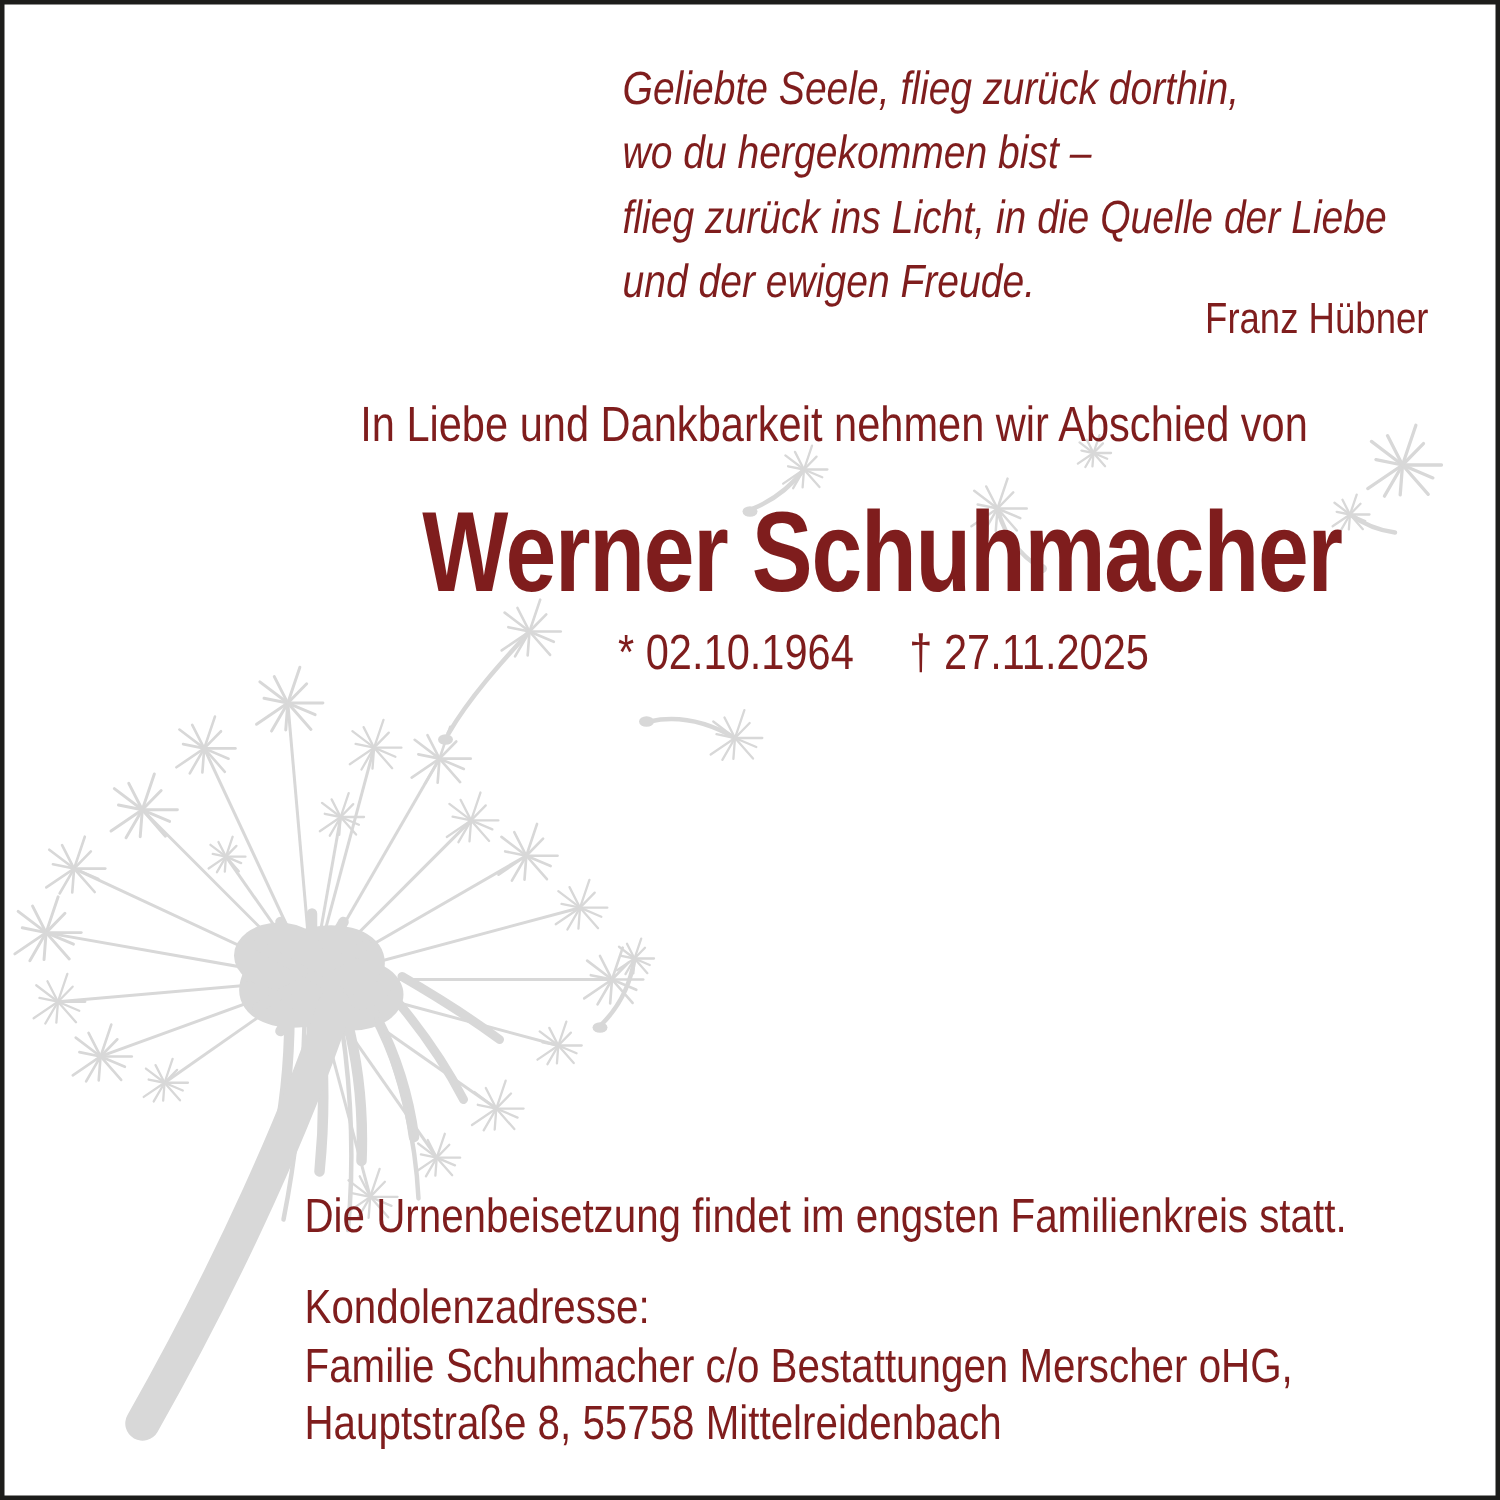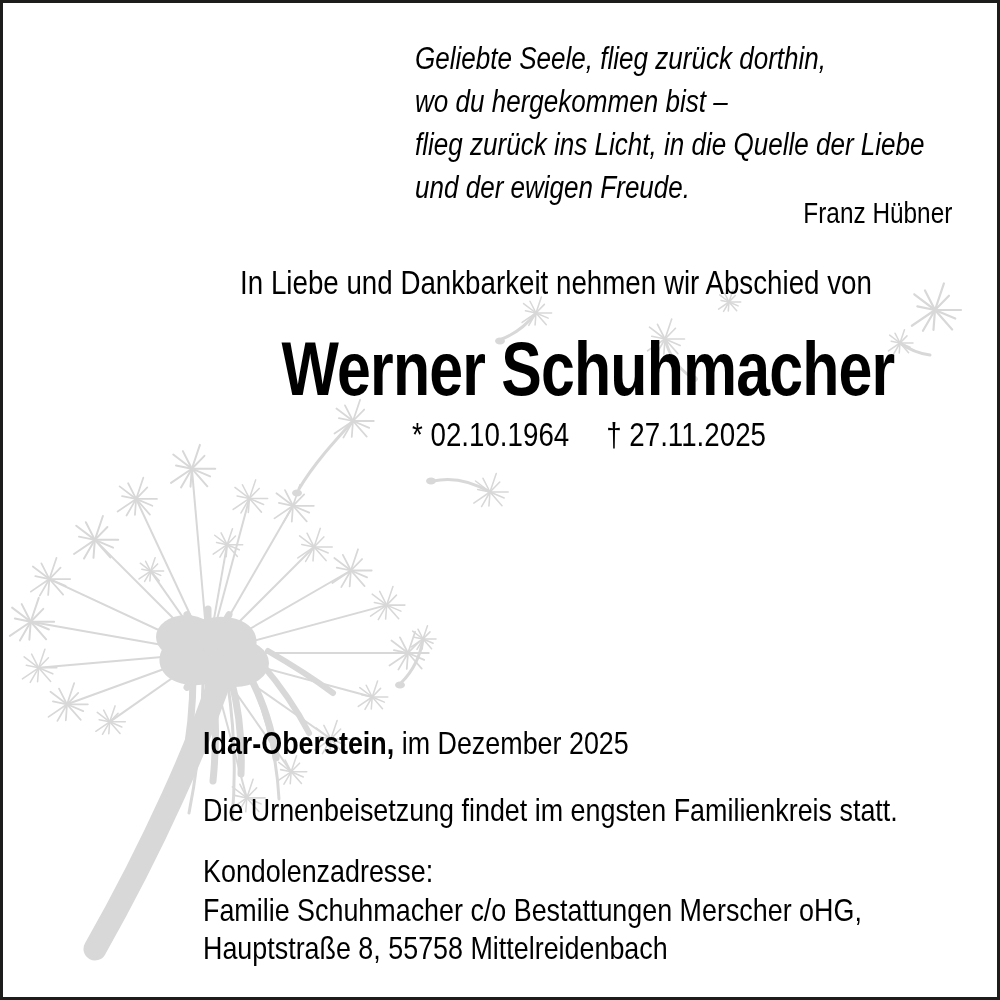--- a/index.html
+++ b/index.html
@@ -1,20 +1,20 @@
 <!DOCTYPE html>
 <html><head>
 <meta charset="utf-8">
 <style>
   html,body{margin:0;padding:0;background:#fff;}
   body{width:1000px;height:1000px;overflow:hidden;}
   .page{
     position:relative;width:994px;height:994px;
     border:3px solid #1d1d1b;background:#ffffff;
-    font-family:"Liberation Sans",sans-serif;color:#000000;
+    font-family:"Liberation Sans",sans-serif;color:#7f1d1d;
   }
   .page *{white-space:nowrap;}
   svg.deco{position:absolute;left:0;top:0;pointer-events:none;}
   .txt{position:absolute;}
   .cxl{transform:scaleX(0.84);transform-origin:left top;display:inline-block;}
   .cxr{transform:scaleX(0.84);transform-origin:right top;display:inline-block;}
   .cxc{transform:translateX(-50%) scaleX(0.84);transform-origin:50% 0;display:inline-block;}
   .poem{left:412px;top:34px;font-style:italic;font-size:31px;line-height:43px;}
   .author{right:45px;top:194px;font-size:29px;text-align:right;}
   .intro{left:553px;top:261px;font-size:33px;}
@@ -423,25 +423,20 @@
     <span class="cxc">Werner Schuhmacher</span>
   </div>
 
   <div class="txt dates">
     <span class="cxc">
       <span class="birth">* 02.10.1964</span><span>† 27.11.2025</span>
     </span>
   </div>
 
 
-  <div class="txt cityline">
-    <span class="cxl">
-      <span class="city">Idar-Oberstein,</span><span> im Dezember 2025</span>
-    </span>
-  </div>
 
   <div class="txt urnen">
     <span class="cxl">Die Urnenbeisetzung findet im engsten Familienkreis statt.</span>
   </div>
 
   <div class="txt kondolenz">
     <span class="cxl">
       <div>Kondolenzadresse:</div>
       <div>Familie Schuhmacher c/o Bestattungen Merscher oHG,</div>
       <div>Hauptstraße 8, 55758 Mittelreidenbach</div>

